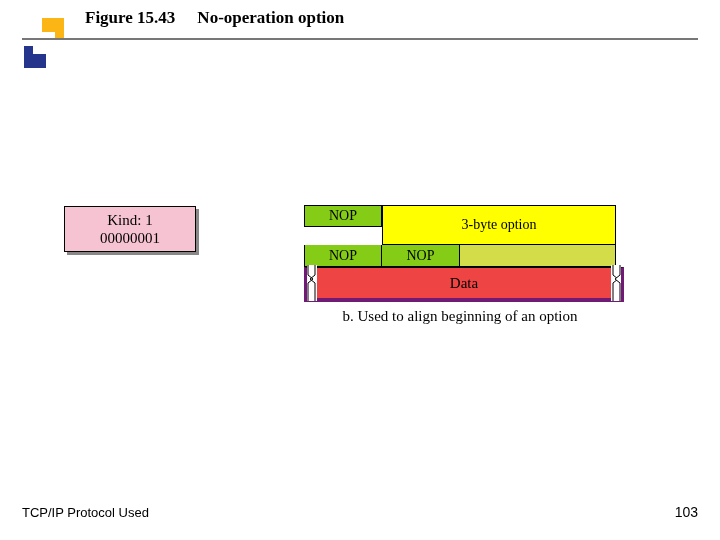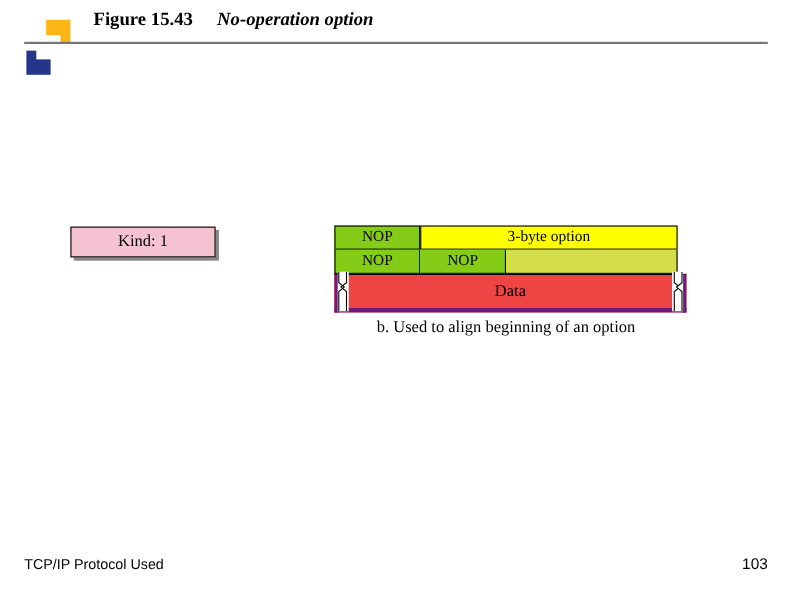--- a/index.html
+++ b/index.html
@@ -1,34 +1,34 @@
 <!DOCTYPE html>
 <html><head>
 <meta charset="utf-8">
 <style>
   html,body{margin:0;padding:0;width:720px;height:540px;background:#fff;font-family:"Times New Roman",Times,serif;color:#000;position:relative}
   .title-area{position:absolute;top:8px;left:85px}
   .title-area .fignum{font-weight:bold;font-size:17px;display:inline-block}
-  .title-area .figtitle{font-weight:bold;font-style:italic;font-size:17px;display:inline-block;margin-left:18px}
+  .title-area .figtitle{font-weight:bold;font-size:17px;display:inline-block;margin-left:18px}
   .hr-line{position:absolute;top:38px;left:22px;width:676px;height:2px;background:#777}
   
   .deco{position:absolute;top:18px;left:24px}
   .deco .sq1{position:absolute;width:22px;height:22px;background:#26358c;top:28px;left:0}
   .deco .sq2{position:absolute;width:22px;height:22px;background:#fbb515;top:0;left:18px}
   .deco .sq3{position:absolute;width:22px;height:22px;background:#fff;border:0;top:14px;left:9px}
   
   .partA{position:absolute;top:206px;left:64px}
   .kindbox{width:130px;border:1px solid #000;background:#f6c3d2;text-align:center;font-size:15px;line-height:18px;padding:4px 0;box-shadow:3px 3px 0 #888;font-family:"Times New Roman",serif}
   .captionA{margin-top:8px;font-size:15px}
   
   .partB{position:absolute;top:205px;left:304px;width:312px}
   .row{display:flex}
   .cell{border:1px solid #000;box-sizing:border-box;display:flex;align-items:center;justify-content:center;font-size:14px}
   .nop{background:#84cc16;width:78px;height:22px}
-  .opt3{background:#ffff00;width:234px;height:22px}
+  .opt3{background:#ffff00;width:234px;height:40px}
   .opt10{background:#d2dd49;width:312px;height:44px;border-top:0}
   .datarow{width:312px;height:30px;border:4px solid #701a75;border-top:1px solid #000;position:relative;display:flex;align-items:center;justify-content:center;font-size:15px;background:#ef4444}
   .torn{position:absolute;width:10px;height:36px;top:-3px;background:#fff}
   .torn.left{left:-1px}
   .torn.right{right:-1px}
   .torn svg{display:block}
   .captionB{margin-top:6px;font-size:15px;text-align:center}
   .footer-left{position:absolute;bottom:20px;left:22px;font-family:Arial,Helvetica,sans-serif;font-size:13px}
   .footer-right{position:absolute;bottom:20px;right:22px;font-family:Arial,Helvetica,sans-serif;font-size:14px}
 </style>
@@ -44,20 +44,21 @@
 <div class="title-area">
   <span class="fignum">Figure 15.43</span>
   <span class="figtitle">No-operation option</span>
 </div>
 
 <div class="hr-line"></div>
 
 <div class="partA">
   <div class="kindbox">
     <div>Kind: 1</div>
+    <div>00000001</div>
   </div>
 </div>
 
 <div class="partB">
   <div class="row">
     <div class="cell nop">NOP</div>
     <div class="cell opt3">3-byte option</div>
   </div>
   <div class="row">
     <div class="cell nop" style="border-top:0">NOP</div>

